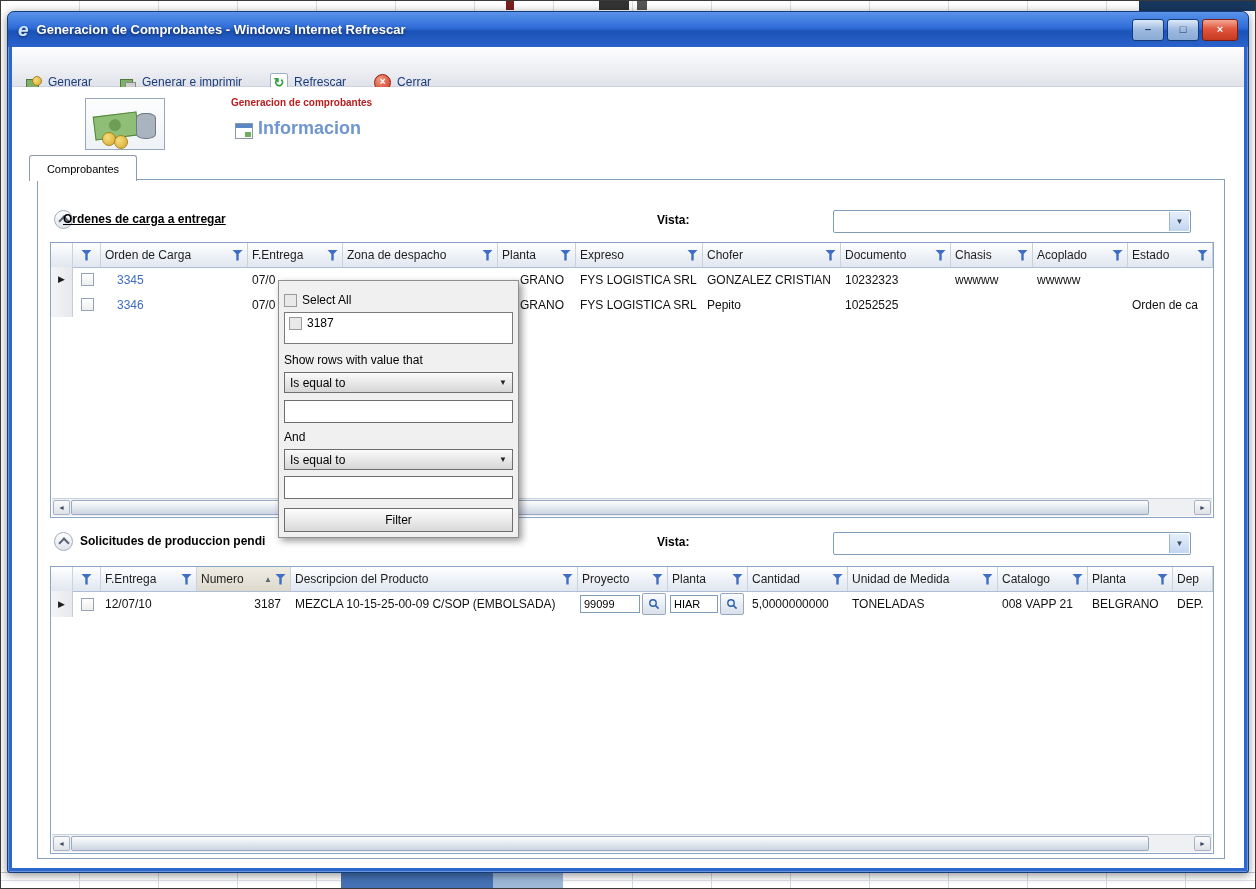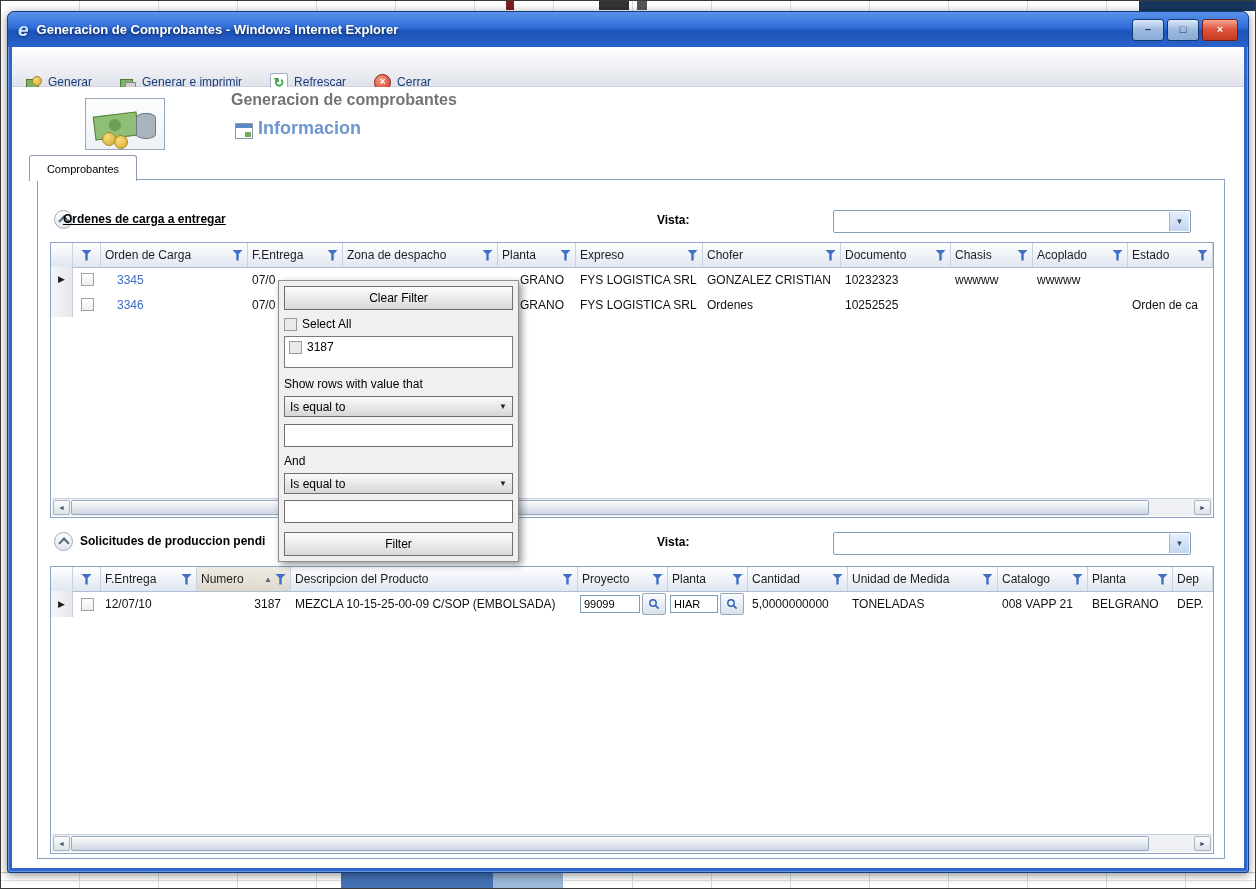--- a/index.html
+++ b/index.html
@@ -64,21 +64,21 @@
     border:1px solid #55843d;transform:rotate(-7deg);}
   .hdricon .bill::after{content:"";position:absolute;left:14px;top:4px;width:12px;height:12px;
     border-radius:50%;background:#6d9e55;}
   .hdricon .coin1{position:absolute;left:16px;top:33px;width:12px;height:12px;border-radius:50%;
     background:radial-gradient(circle at 35% 35%,#f4dd7e,#d9a82c);border:1px solid #a8871c;}
   .hdricon .coin2{position:absolute;left:28px;top:36px;width:12px;height:12px;border-radius:50%;
     background:radial-gradient(circle at 35% 35%,#f4dd7e,#d9a82c);border:1px solid #a8871c;}
   .hdricon .cyl{position:absolute;right:8px;top:14px;width:18px;height:24px;background:#aab4bf;
     border:1px solid #707a86;border-radius:9px/5px;}
 
-  .pgtitle{position:absolute;left:219px;top:4px;font-size:16px;font-weight:bold;color:#737373;}
+  .pgtitle{position:absolute;left:219px;top:10px;font-size:10px;font-weight:bold;color:#b91c1c;}
   .infoicon{position:absolute;left:223px;top:36px;width:16px;height:14px;background:#fff;
     border:1px solid #8a97a8;}
   .infoicon::before{content:"";position:absolute;left:0;top:0;right:0;height:4px;background:#5b87c5;}
   .infoicon::after{content:"";position:absolute;right:1px;bottom:1px;width:6px;height:5px;background:#6fae5a;}
   .pgsub{position:absolute;left:246px;top:31px;font-size:18px;font-weight:bold;color:#6f96ce;}
 
   .tab{position:absolute;left:17px;top:68px;width:106px;height:25px;background:#fff;
     border:1px solid #8f9bac;border-bottom:none;border-radius:3px 3px 0 0;z-index:3;
     display:flex;align-items:center;justify-content:center;font-size:11px;color:#000;}
 
@@ -180,21 +180,21 @@
   </div>
   <div class="bgbottom">
     <div class="cellline"></div>
     <div class="bgblue1"></div>
     <div class="bgblue2"></div>
   </div>
 
   <div class="window">
     <div class="titlebar">
       <span class="ielogo">e</span>
-      <span class="wtitle">Generacion de Comprobantes - Windows Internet Explorer</span>
+      <span class="wtitle">Generacion de Comprobantes - Windows Internet Refrescar</span>
       <span class="wbtns">
         <span class="wbtn">–</span>
         <span class="wbtn">□</span>
         <span class="wbtn close">×</span>
       </span>
     </div>
 
     <div class="win-inner">
 
       <div class="toolbar">
@@ -318,21 +318,21 @@
             <div class="grid-row" style="top:49px;height:25px;">
               <div class="gc c0 gut"></div>
               <div class="gc c1 cellchk">
                   <span class="cb"></span>
                 </div>
               <div class="gc c2 link pad16">3346</div>
               <div class="gc c3">07/0</div>
               <div class="gc c4"></div>
               <div class="gc c5 pad22">GRANO</div>
               <div class="gc c6">FYS LOGISTICA SRL</div>
-              <div class="gc c7">Ordenes</div>
+              <div class="gc c7">Pepito</div>
               <div class="gc c8">10252525</div>
               <div class="gc c9"></div>
               <div class="gc c10"></div>
               <div class="gc c11">Orden de ca</div>
             </div>
 
             <div class="sbar">
               <span class="sbtn sb-left">◄</span>
               <span class="sthumb" style="width:1078px;"></span>
               <span class="sbtn sb-right">►</span>
@@ -435,21 +435,20 @@
             <div class="sbar">
               <span class="sbtn sb-left">◄</span>
               <span class="sthumb" style="width:1078px;"></span>
               <span class="sbtn sb-right">►</span>
             </div>
           </div>
 
         </div>
 
         <div class="popup">
-          <div class="pbtn">Clear Filter</div>
           <div class="pcheckrow">
             <span class="pcb"></span>
             <span>Select All</span>
           </div>
           <div class="plist">
             <div class="pcheckrow">
               <span class="pcb"></span>
               <span>3187</span>
             </div>
           </div>

